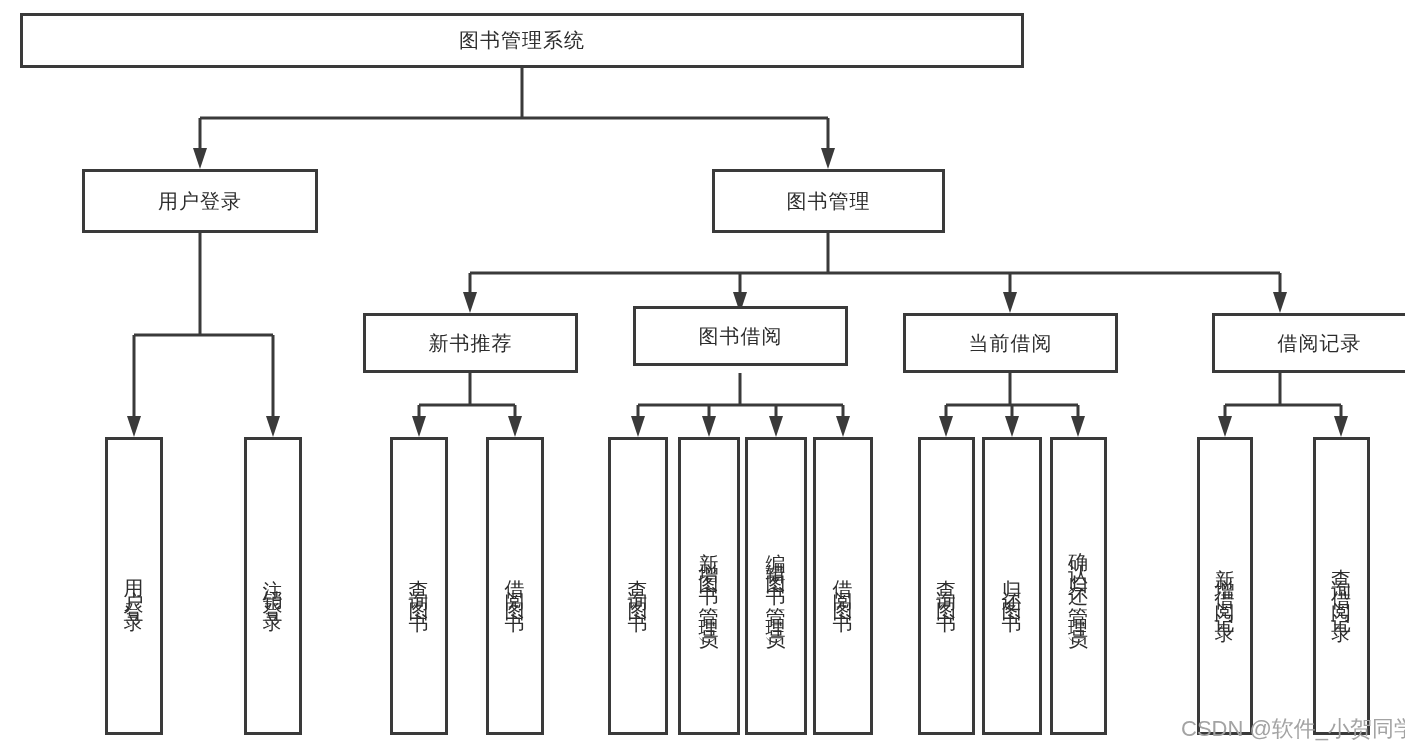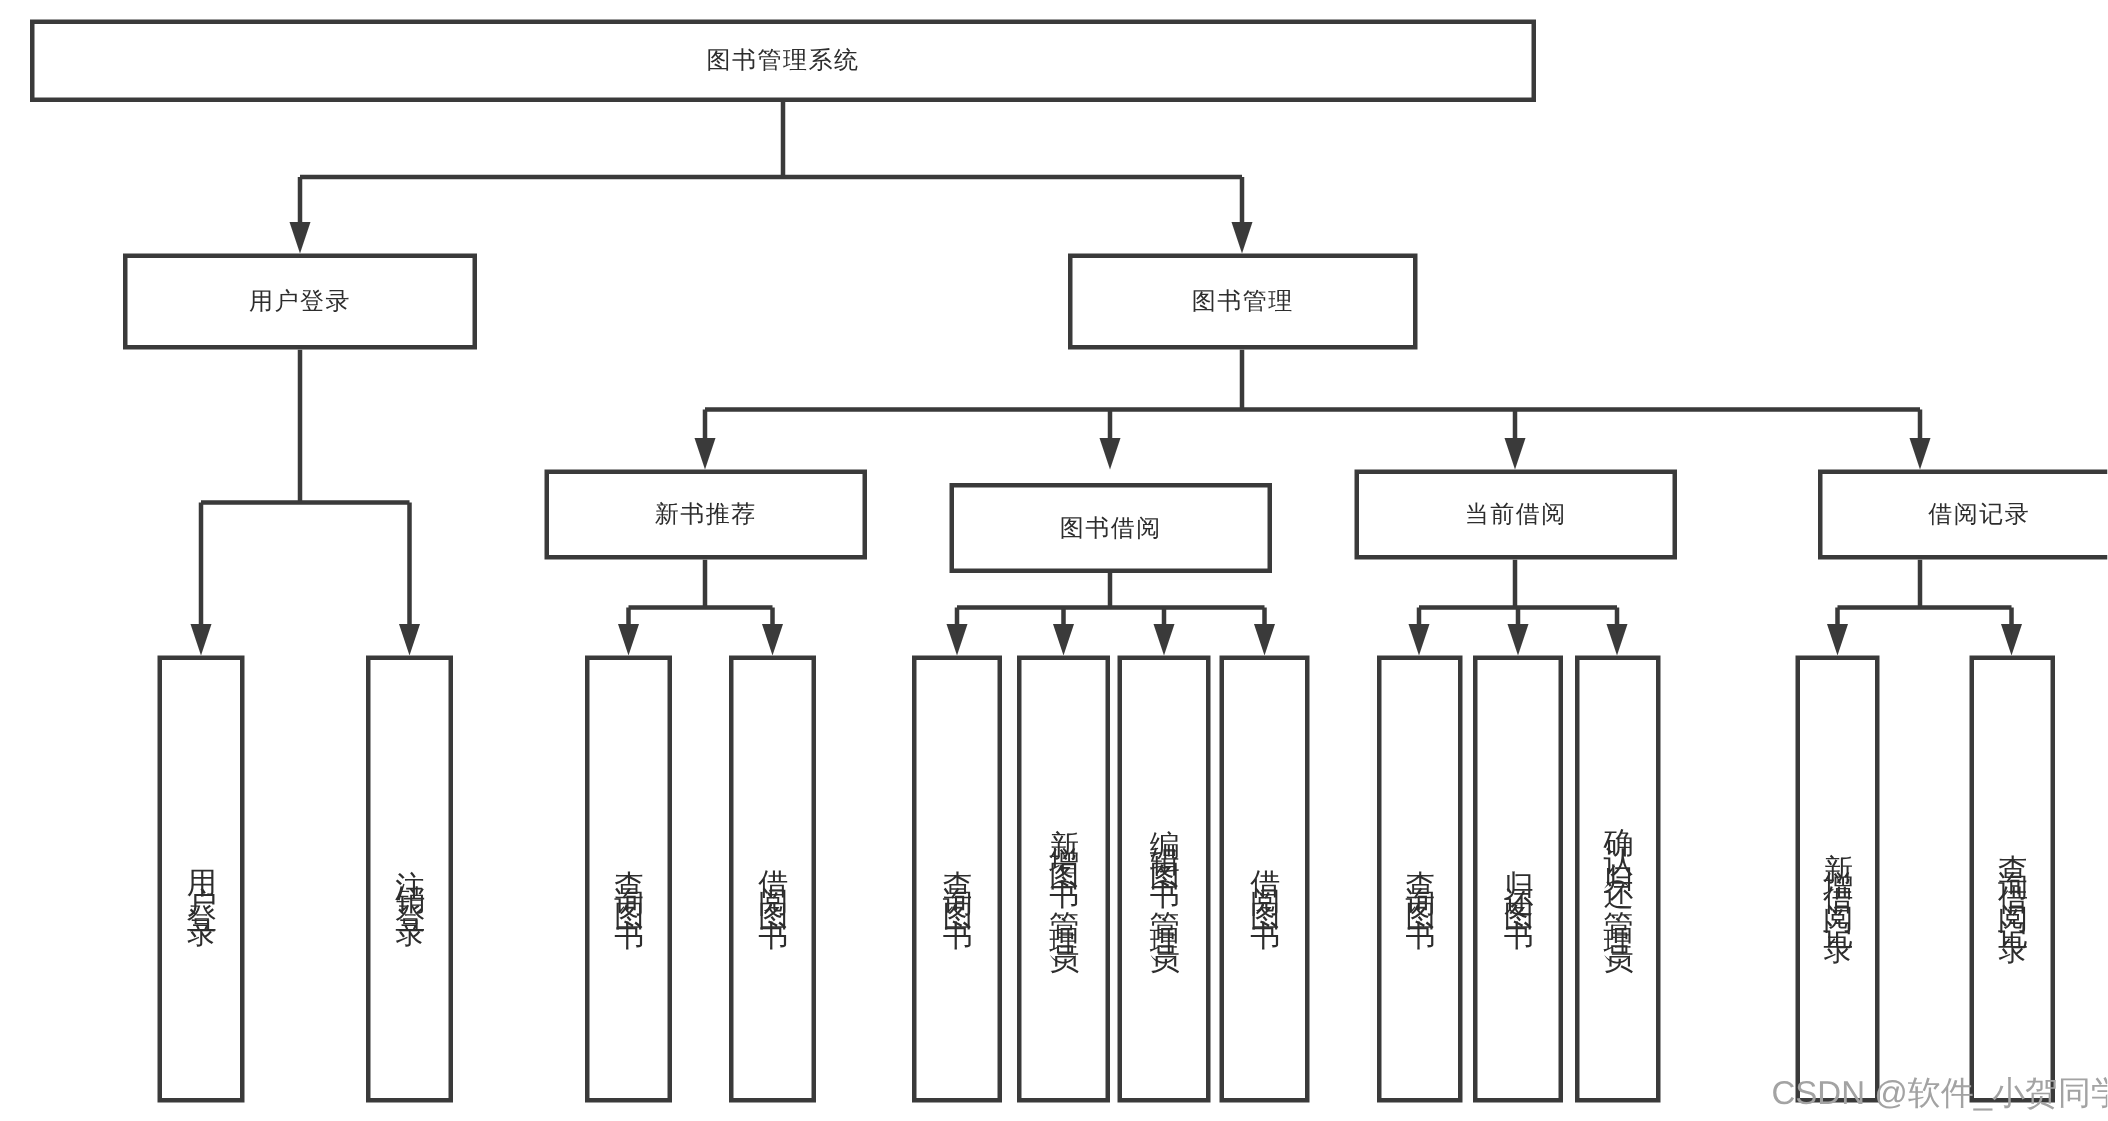--- a/index.html
+++ b/index.html
@@ -27,21 +27,21 @@
     box-sizing: border-box;
     border: 3px solid #3a3a3a;
     background: #ffffff;
     display: flex;
     align-items: center;
     justify-content: center;
     color: #2d2d2d;
     z-index: 2;
   }
   .box-h {
-    font-size: 16px;
+    font-size: 20px;
     letter-spacing: 1px;
     white-space: nowrap;
   }
   .box-v {
     writing-mode: vertical-rl;
     text-orientation: mixed;
     font-size: 20px;
     letter-spacing: 11px;
     line-height: 1;
   }
@@ -104,21 +104,21 @@
   <div class="box box-h" style="left:82px; top:169px; width:236px; height:64px;">
     <span>用户登录</span>
   </div>
   <div class="box box-h" style="left:712px; top:169px; width:233px; height:64px;text-align:center;">
     <span>图书管理</span>
   </div>
 
   <div class="box box-h" style="left:363px; top:313px; width:215px; height:60px;">
     <span>新书推荐</span>
   </div>
-  <div class="box box-h" style="left:633px; top:322px; width:215px; height:60px;">
+  <div class="box box-h" style="left:633px; top:306px; width:215px; height:60px;">
     <span>图书借阅</span>
   </div>
   <div class="box box-h" style="left:903px; top:313px; width:215px; height:60px;">
     <span>当前借阅</span>
   </div>
   <div class="box box-h" style="left:1173px; top:313px; width:215px; height:60px;margin-left:39px;">
     <span>借阅记录</span>
   </div>
 
   <div class="box box-v" style="left:105px; top:437px; width:58px; height:298px;">

